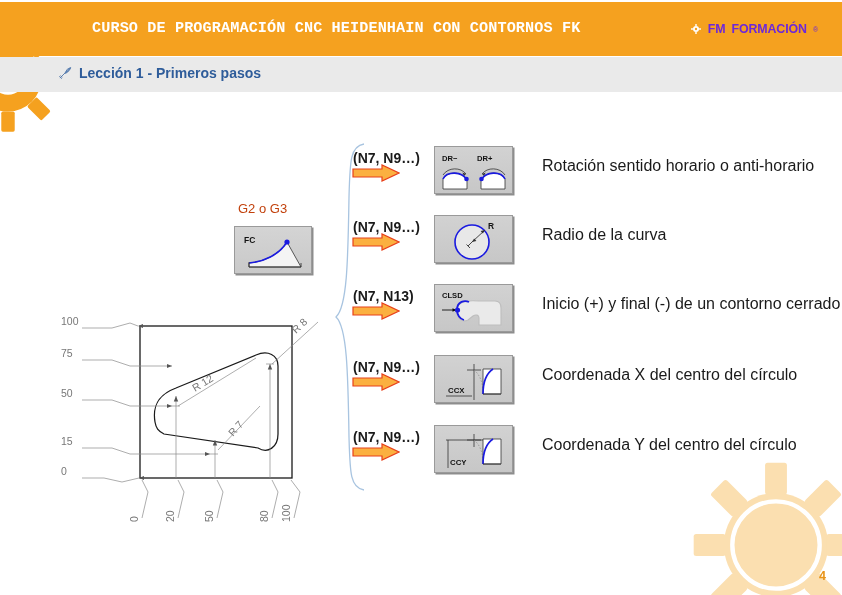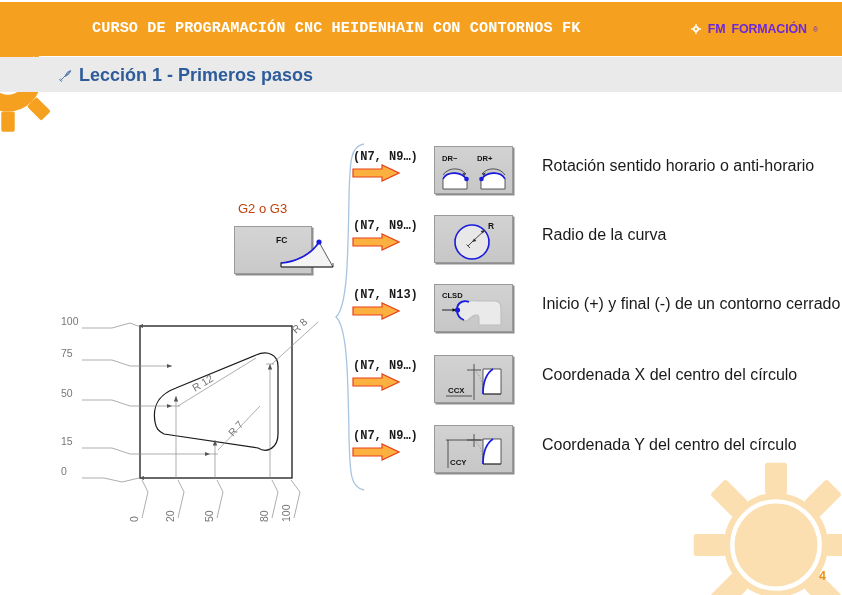--- a/index.html
+++ b/index.html
@@ -40,44 +40,43 @@
   
   .crumb-band {
     position:absolute; left:0; top:57px; width:842px; height:35px;
     background:#EAEAEA; z-index:2;
   }
   .crumb-inner {
     position:absolute; left:58px; top:65px; z-index:4;
     display:flex; align-items:center; gap:7px;
   }
   .crumb-icon { width:14px; height:14px; display:block; opacity:.85; }
-  .crumb-text { color:#2E5C9A; font-weight:bold; font-size:18px; }
+  .crumb-text { color:#2E5C9A; font-weight:bold; font-size:14px; }
 
   
   .brace { position:absolute; left:334px; top:142px; width:34px; height:350px; z-index:2; }
 
   
   .g2g3 {
     position:absolute; left:238px; top:201px; z-index:5;
     font-size:13px; color:#c2410c;
   }
   .fc-box {
     position:absolute; left:234px; top:226px; width:78px; height:48px; z-index:5;
     background:linear-gradient(#d4d4d4,#c9c9c9);
     border:1px solid #9a9a9a;
     box-shadow: 1.5px 1.5px 0 #8d8d8d;
-    padding-left: 32px;
   }
 
   
   .row { position:absolute; left:0; z-index:5; width:842px; height:56px; }
   .row .nlabel {
     position:absolute; left:353px; top:0;
-    font-size:12px; font-weight:bold; color:#1a1a1a;
-    font-family:Liberation Mono, monospace; white-space:nowrap;
+    font-size:14px; font-weight:bold; color:#1a1a1a;
+    font-family:Liberation Sans, sans-serif; white-space:nowrap;
   }
   .row .arrow { position:absolute; left:352px; top:14px; width:48px; height:18px; }
   .row .iconbox {
     position:absolute; left:434px; top:-4px; width:79px; height:48px;
     background:linear-gradient(#d2d2d2,#c7c7c7);
     border:1px solid #9a9a9a;
     box-shadow: 1.5px 1.5px 0 #8d8d8d;
     overflow:hidden;
   }
   .row .desc {

